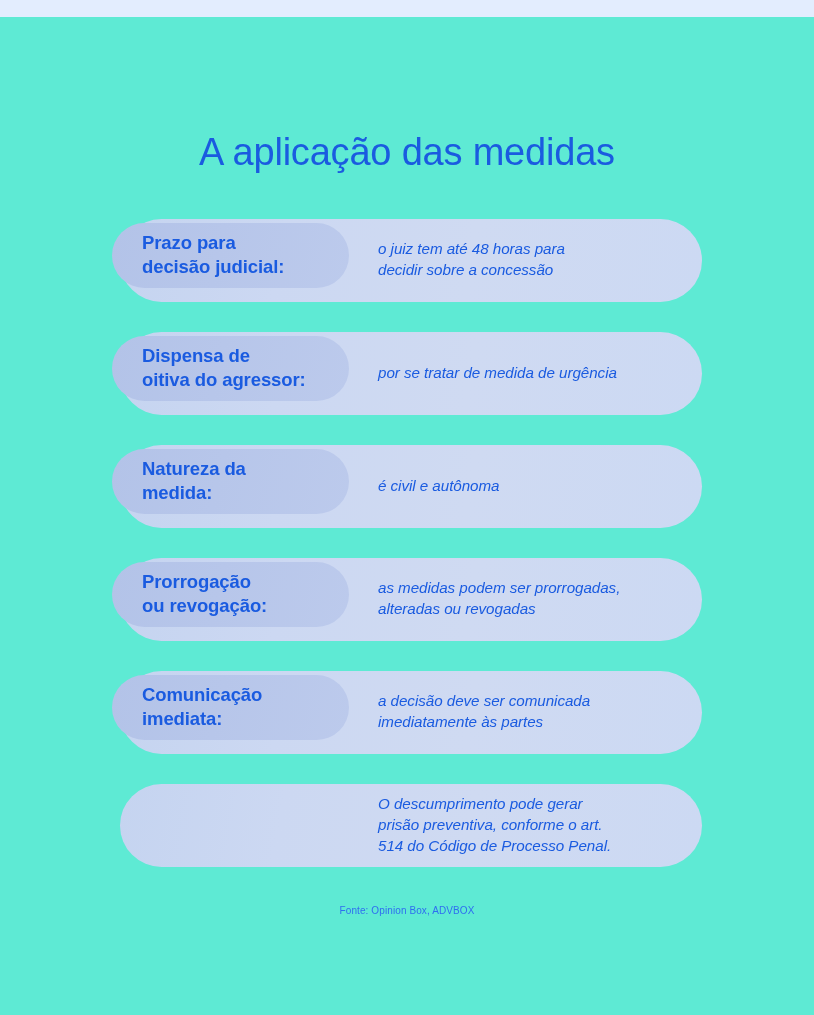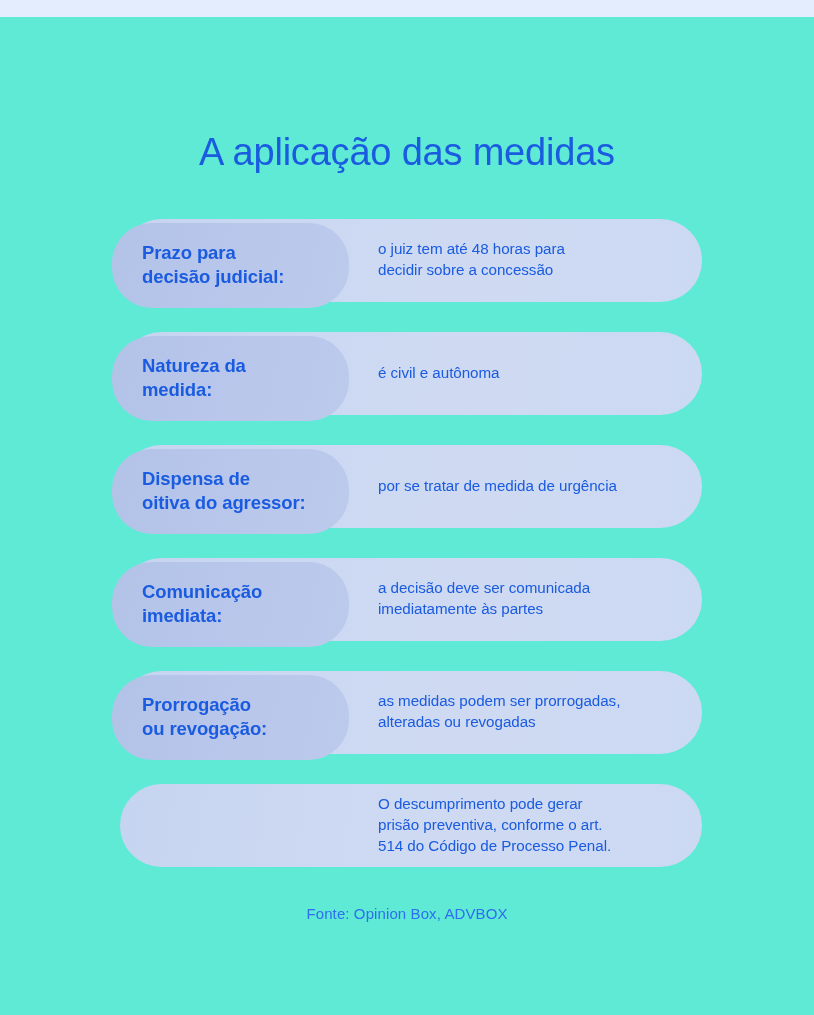--- a/index.html
+++ b/index.html
@@ -70,21 +70,21 @@
     border-radius: 42px;
     background: linear-gradient(100deg, #c5d4f0 0%, #ccd8f2 28%, #cfdaf2 60%, #ccd9f3 100%);
   }
 
   
   .capsule {
     position: absolute;
     left: 0;
     top: 4px;
     width: 237px;
-    height: 85px;
+    height: 65px;
     border-radius: 40px;
     background: linear-gradient(103deg, #b3c3e8 0%, #b7c6ea 45%, #bccaec 100%);
     display: flex;
     align-items: center;
   }
 
   .capsule-label {
     padding-left: 30px;
     padding-right: 16px;
     color: #1a5be0;
@@ -105,29 +105,30 @@
     align-items: center;
   }
 
   .desc {
     color: #1a5be0;
     font-size: 15.2px;
     font-weight: 400;
     line-height: 1.38;
     white-space: pre-line;
     letter-spacing: -0.05px;
+    font-style: italic;
   }
 
   
   .footer {
     margin-top: 38px;
     width: 100%;
     text-align: center;
     color: #2f6ef0;
-    font-size: 15px;
+    font-size: 10px;
     font-weight: 400;
     letter-spacing: 0.1px;
   }
 </style>
 </head>
 <body>
 
 <div class="infographic">
 
   <h1 class="title">
@@ -144,60 +145,60 @@
       </div>
       <div class="desc-wrap">
         <span class="desc">o juiz tem até 48 horas para
 decidir sobre a concessão</span>
       </div>
     </div>
 
     <div class="row">
       <div class="track"></div>
       <div class="capsule">
+        <span class="capsule-label">Dispensa de
+oitiva do agressor:</span>
+      </div>
+      <div class="desc-wrap">
+        <span class="desc">por se tratar de medida de urgência</span>
+      </div>
+    </div>
+
+    <div class="row">
+      <div class="track"></div>
+      <div class="capsule">
         <span class="capsule-label">Natureza da
 medida:</span>
       </div>
       <div class="desc-wrap">
         <span class="desc">é civil e autônoma</span>
       </div>
     </div>
 
     <div class="row">
       <div class="track"></div>
       <div class="capsule">
-        <span class="capsule-label">Dispensa de
-oitiva do agressor:</span>
-      </div>
-      <div class="desc-wrap">
-        <span class="desc">por se tratar de medida de urgência</span>
+        <span class="capsule-label">Prorrogação
+ou revogação:</span>
+      </div>
+      <div class="desc-wrap">
+        <span class="desc">as medidas podem ser prorrogadas,
+alteradas ou revogadas</span>
       </div>
     </div>
 
     <div class="row">
       <div class="track"></div>
       <div class="capsule">
         <span class="capsule-label">Comunicação
 imediata:</span>
       </div>
       <div class="desc-wrap">
         <span class="desc">a decisão deve ser comunicada
 imediatamente às partes</span>
-      </div>
-    </div>
-
-    <div class="row">
-      <div class="track"></div>
-      <div class="capsule">
-        <span class="capsule-label">Prorrogação
-ou revogação:</span>
-      </div>
-      <div class="desc-wrap">
-        <span class="desc">as medidas podem ser prorrogadas,
-alteradas ou revogadas</span>
       </div>
     </div>
 
     <div class="row">
       <div class="track"></div>
       <div class="desc-wrap">
         <span class="desc">O descumprimento pode gerar
 prisão preventiva, conforme o art.
 514 do Código de Processo Penal.</span>
       </div>

